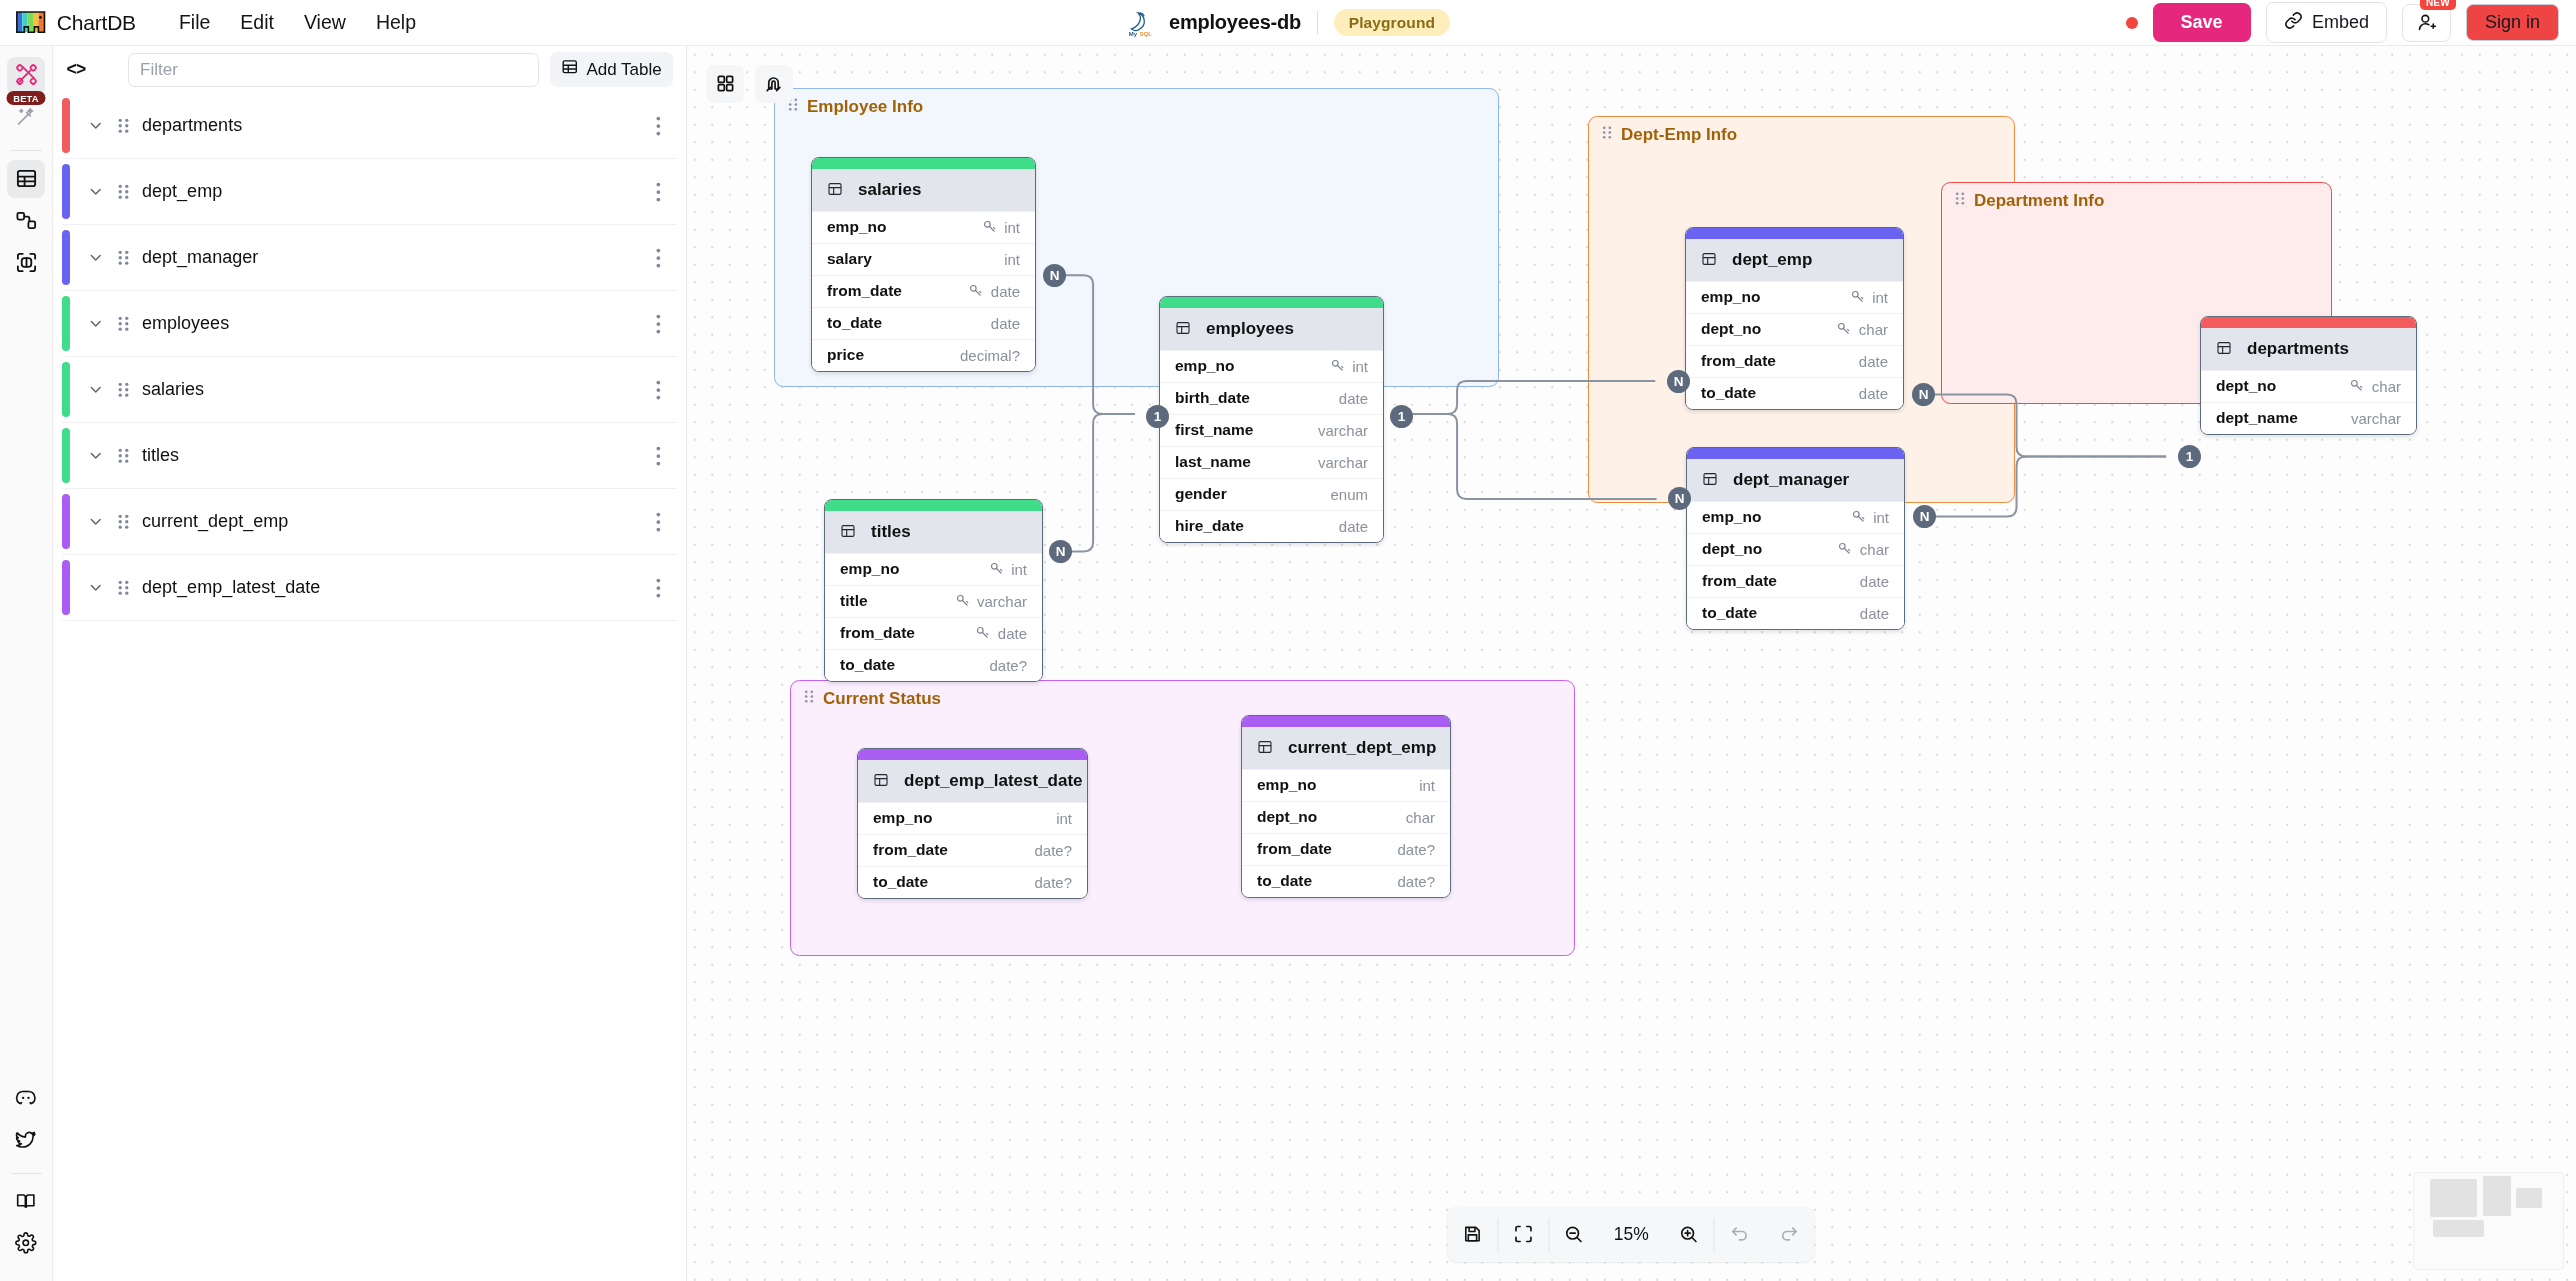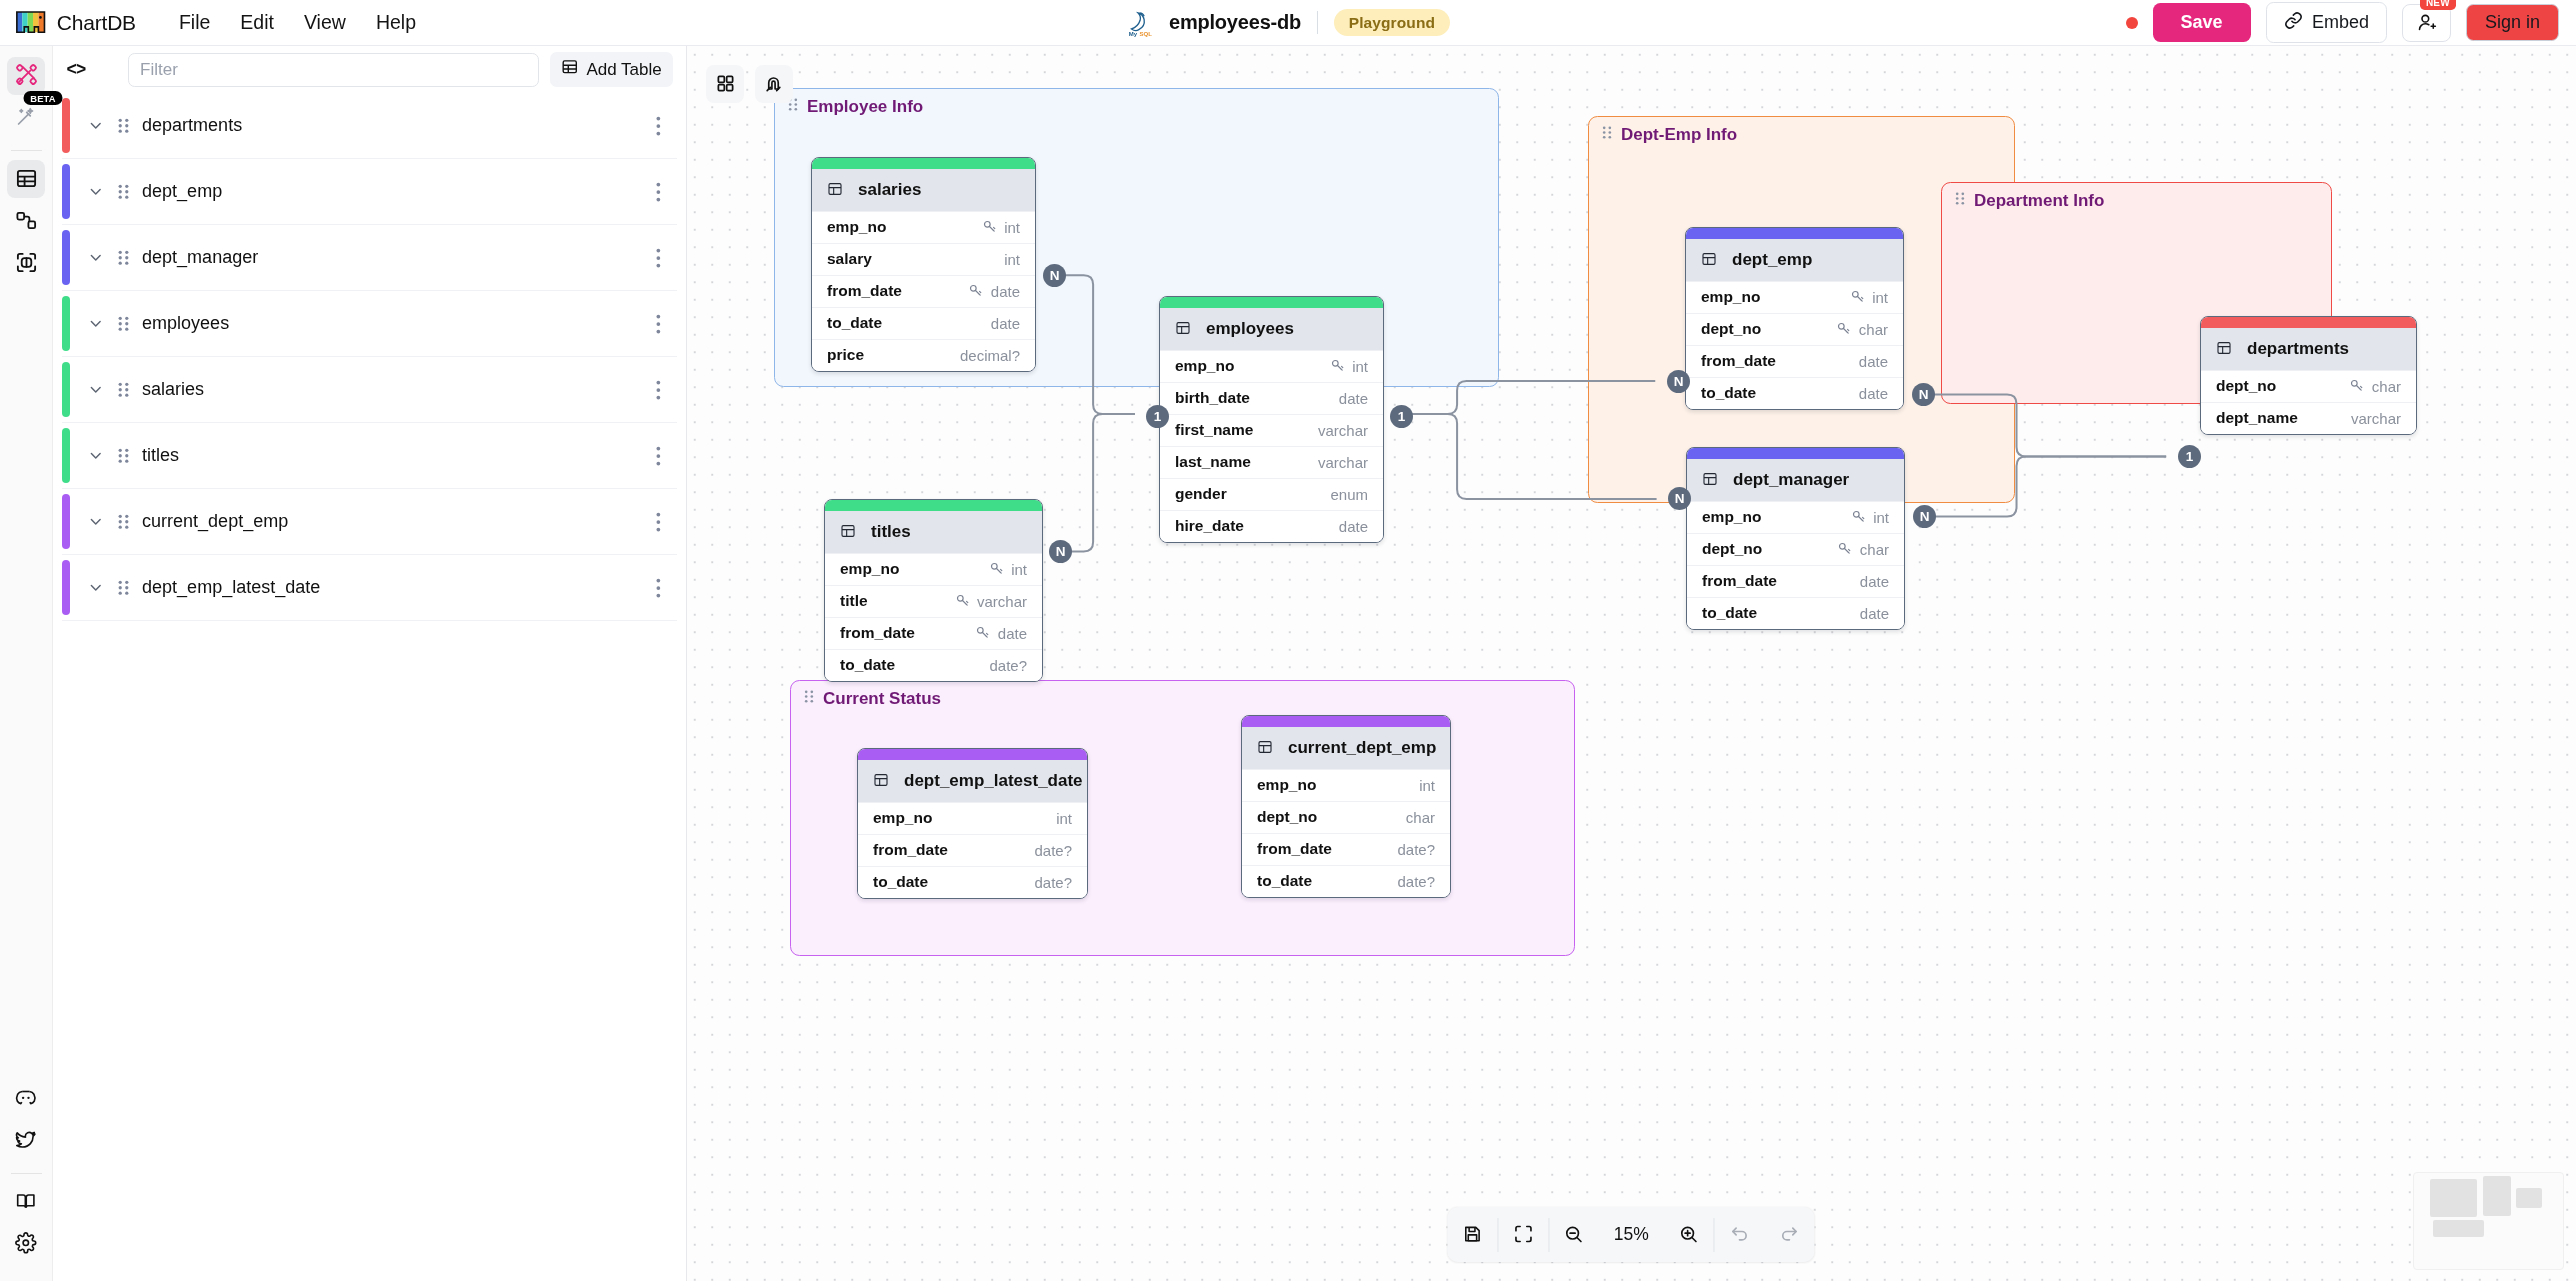--- a/index.html
+++ b/index.html
@@ -77,22 +77,22 @@
     padding-top: 10.8px; z-index: 40;
   }
   .rail-btn {
     width: 38px; height: 38px; border-radius: 8px; display: flex;
     align-items: center; justify-content: center; cursor: pointer; position: relative;
     margin-bottom: 4px;
   }
   .rail-btn.active { background: #e9eaec; }
   .rail-beta {
     position: absolute; top: -7.4px; left: 50%; transform: translateX(-50%);
-    background: #000000; color: #fff; font-size: 9.4px; font-weight: 700;
-    padding: 1.3px 6.7px; border-radius: 673px; letter-spacing: 0.2px; z-index: 2; margin-left: 17px;
+    background: #7f1d1d; color: #fff; font-size: 9.4px; font-weight: 700;
+    padding: 1.3px 6.7px; border-radius: 673px; letter-spacing: 0.2px; z-index: 2;
   }
   .rail-div { width: 31px; height: 0.7px; background: #e4e4e4; margin: 9.4px 0; }
   .rail-bottom { margin-top: auto; display: flex; flex-direction: column; align-items: center; padding-bottom: 15px; }
 
   
   .panel {
     position: absolute; left: 53px; top: 46px; width: 634px; height: 1236px;
     background: #fff; border-right: 0.7px solid #e6e8ec; z-index: 30;
   }
   .panel-head {
@@ -141,21 +141,21 @@
   }
   .ctool {
     width: 38px; height: 38px; background: #f5f6f8; border-radius: 8px;
     display: flex; align-items: center; justify-content: center; cursor: pointer;
   }
 
   
   .area { position: absolute; border-radius: 9.4px; border: 1.3px solid; }
   .area-title {
     position: absolute; top: 8px; left: 12px; display: flex; align-items: flex-end; gap: 8px;
-    font-size: 17px; font-weight: 600; color: #701a75; white-space: nowrap;
+    font-size: 17px; font-weight: 600; color: #a16207; white-space: nowrap;
   }
 
   
   .tbl {
     position: absolute; border: 1.3px solid #5c6a7d; border-radius: 8px;
     background: #fff; overflow: hidden;
     box-shadow: 0 2px 4.7px rgba(22,30,45,0.13);
     z-index: 12;
   }
   .tbl-bar { height: 10.8px; width: 100%; }

